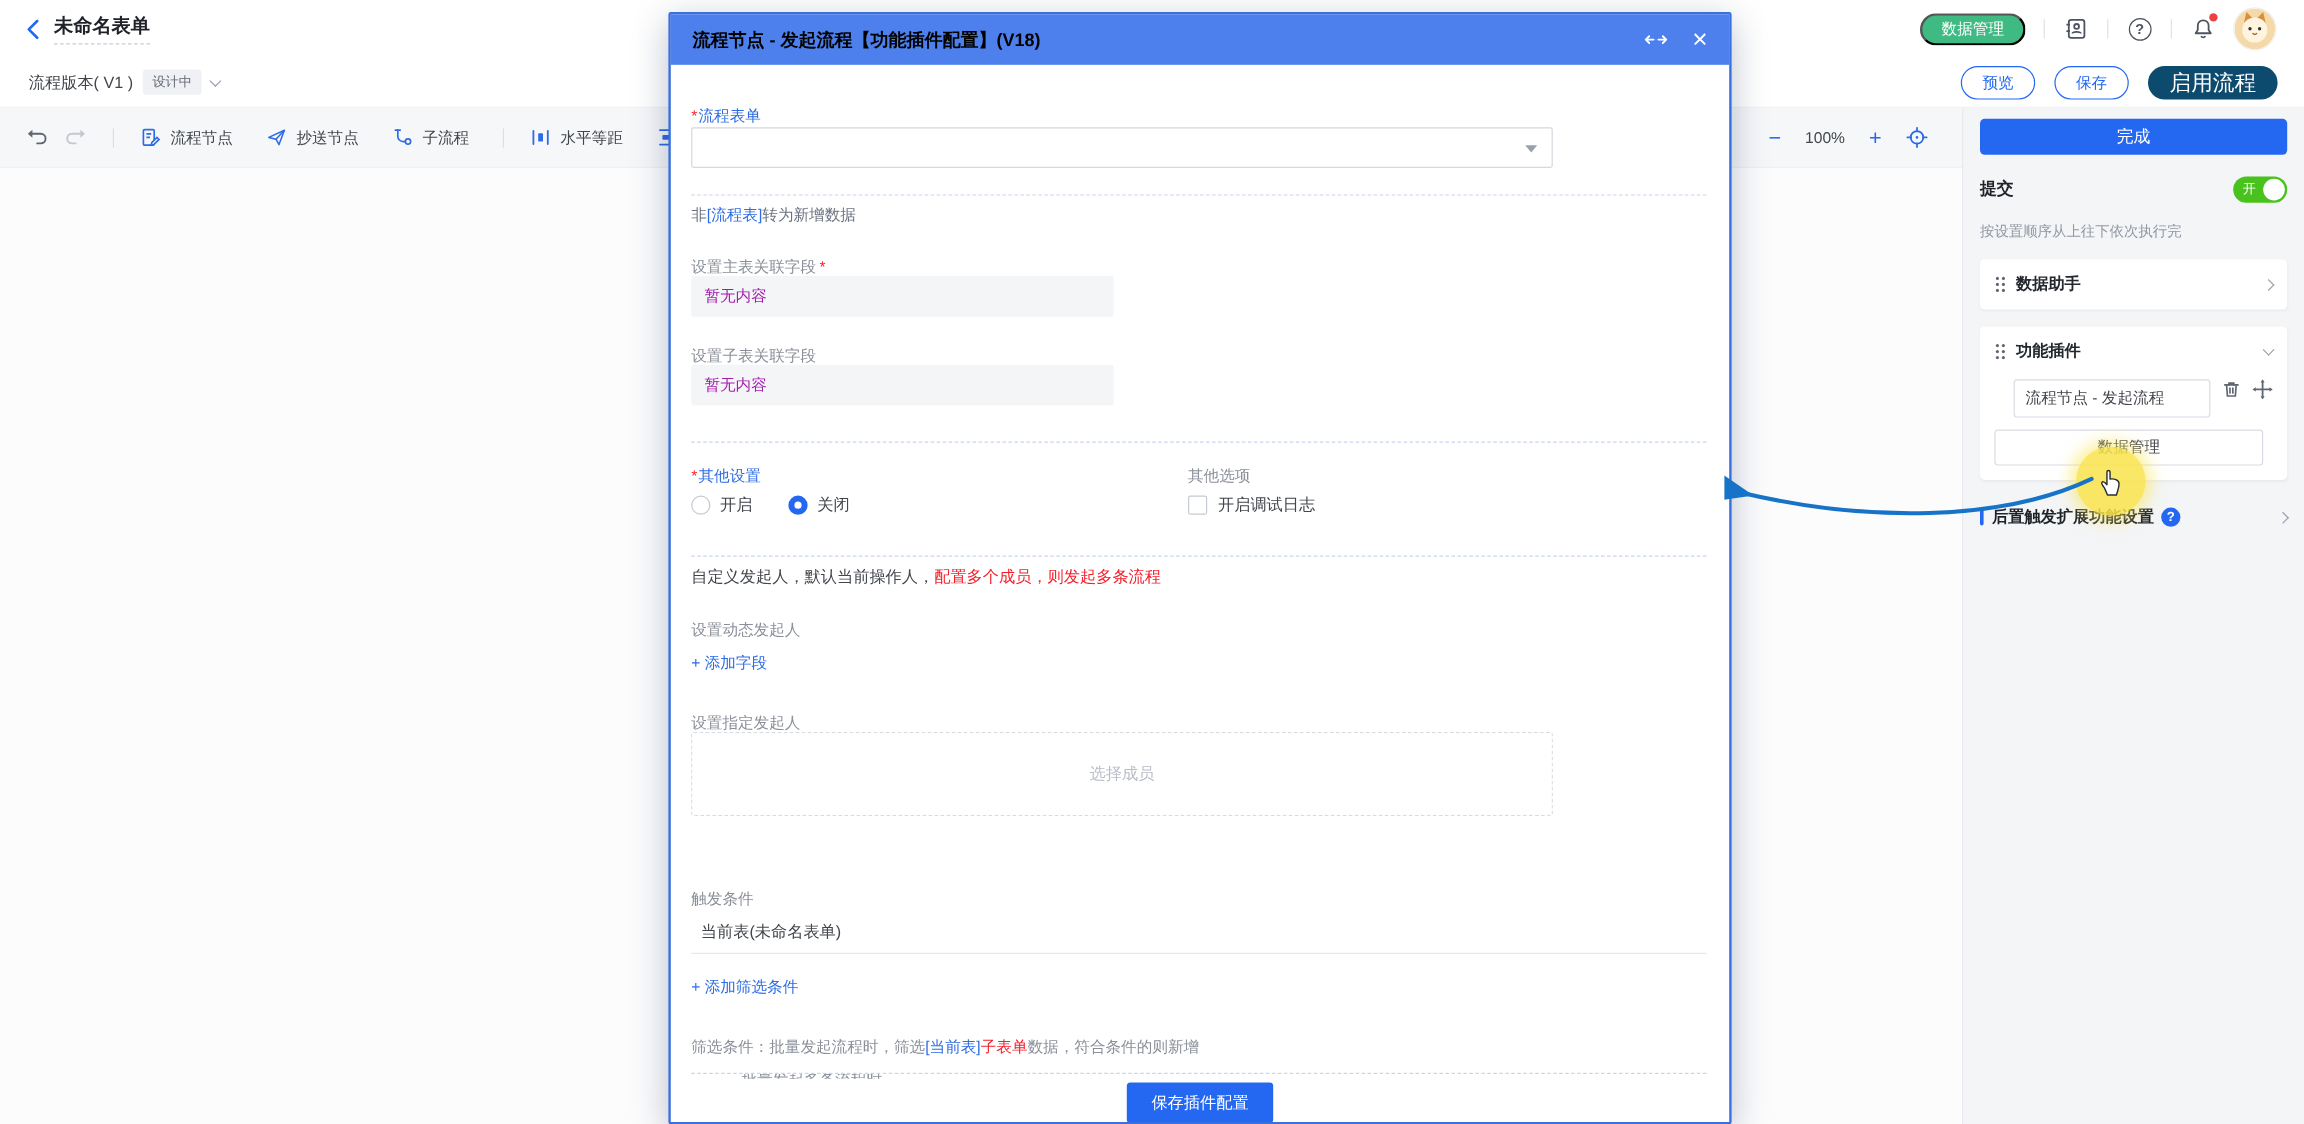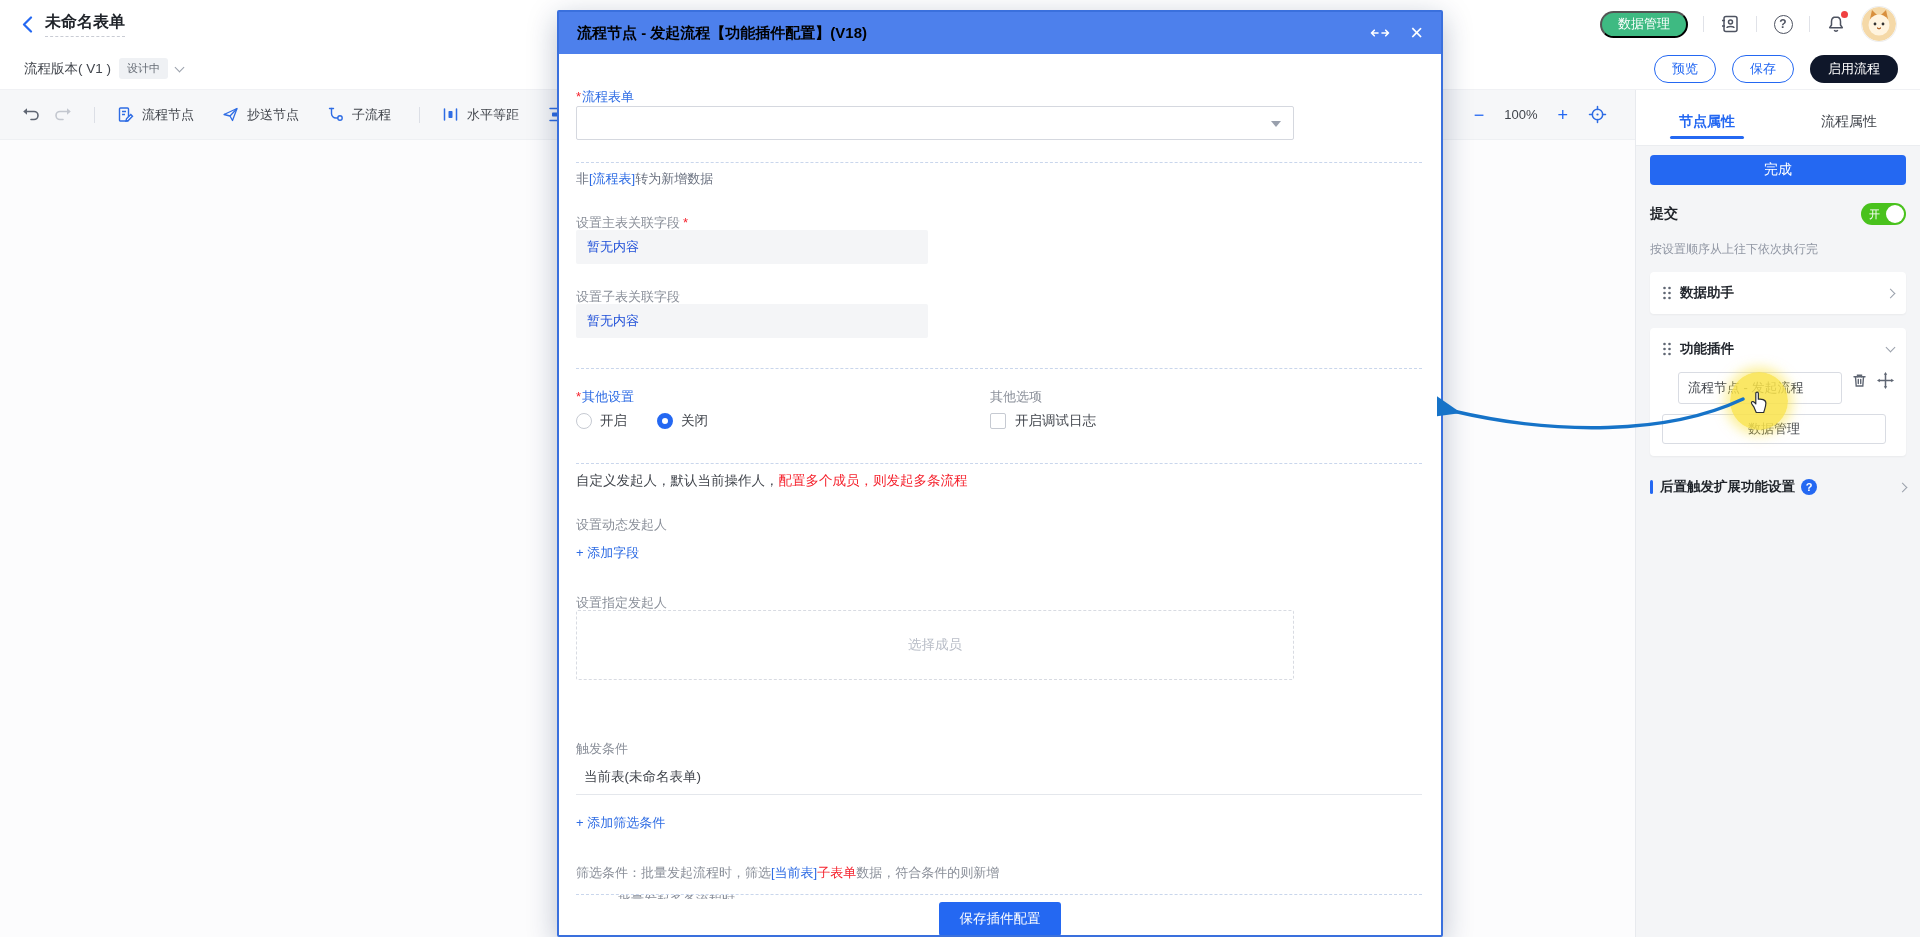--- a/index.html
+++ b/index.html
@@ -18,21 +18,21 @@
   .bell-wrap { position:relative; }
   .bell-dot { position:absolute; top:-2px; right:-1px; width:7px; height:7px; border-radius:50%; background:#f04141; }
   .avatar { width:34px; height:34px; border-radius:50%; overflow:hidden; cursor:pointer; box-shadow:0 0 0 1px #eee; }
 
   
   .versionbar { position:absolute; top:48px; left:0; right:0; height:42px; background:#fff; display:flex; align-items:center; padding:0 22px 0 24px; z-index:5; border-bottom:1px solid #f0f1f4; }
   .ver-label { font-size:13.5px; color:#41454c; }
   .badge { margin-left:8px; background:#eff1f4; color:#646a73; font-size:11px; padding:3px 8px; border-radius:3px; }
   .vb-right { margin-left:auto; display:flex; align-items:center; gap:16px; }
   .btn-outline { min-width:62px; height:28px; border:1px solid #2468f2; color:#2468f2; background:#fff; border-radius:14px; font-size:13px; padding:0 16px; display:flex; align-items:center; justify-content:center; cursor:pointer; }
-  .btn-solid { height:28px; background:#0f172a; color:#fff; border:none; border-radius:14px; font-size:13px; padding:0 18px; display:flex; align-items:center; justify-content:center; cursor:pointer; }
+  .btn-solid { height:28px; background:#0c4a6e; color:#fff; border:none; border-radius:14px; font-size:18px; padding:0 18px; display:flex; align-items:center; justify-content:center; cursor:pointer; }
 
   .chev { display:inline-block; width:7px; height:7px; border-right:1.6px solid #9aa0ab; border-bottom:1.6px solid #9aa0ab; }
   .chev.down  { transform:rotate(45deg); margin-left:8px; margin-top:-3px; }
   .chev.right { transform:rotate(-45deg); }
 
   
   .toolbar { position:absolute; top:90px; left:0; width:1635px; height:50px; background:#f6f7f9; border-bottom:1px solid #eef0f3; display:flex; align-items:center; padding-left:22px; }
   .canvas  { position:absolute; top:140px; left:0; width:1635px; bottom:0; background:#fcfcfd; }
   .tgroup { display:flex; align-items:center; gap:8px; margin-right:28px; cursor:pointer; }
   .tlabel { font-size:13px; color:#41454c; white-space:nowrap; }
@@ -78,21 +78,21 @@
   .m-close { color:#fff; font-size:22px; line-height:1; cursor:pointer; }
   .m-body { position:absolute; top:42px; left:0; right:0; bottom:0; overflow:hidden; }
   .m-abs { position:absolute; left:17px; }
   .lbl-blue { color:#2e6ce4; font-size:13px; }
   .lbl-gray { color:#8a8f99; font-size:13px; }
   .req { color:#f5222d; margin-right:1px; }
   .req-after { color:#f5222d; margin-left:3px; }
   .m-select { width:718px; height:34px; border:1px solid #d5d8df; border-radius:2px; background:#fff; position:relative; cursor:pointer; }
   .caret { position:absolute; right:12px; top:14px; width:0; height:0; border-left:5px solid transparent; border-right:5px solid transparent; border-top:6px solid #99a0ad; }
   .dashed { width:846px; border-top:1px dashed #c9d6ec; }
-  .gray-input { width:352px; height:34px; background:#f4f5f7; border-radius:2px; color:#1d4ed8; font-size:13px; display:flex; align-items:center; padding:0 11px;text-align:right; }
+  .gray-input { width:352px; height:34px; background:#f4f5f7; border-radius:2px; color:#a21caf; font-size:13px; display:flex; align-items:center; padding:0 11px;text-align:right; }
   .radio-row { display:flex; align-items:center; gap:30px; }
   .radio-item { display:flex; align-items:center; gap:8px; cursor:pointer; }
   .radio { width:16px; height:16px; border-radius:50%; border:1.5px solid #c6cad2; background:#fff; }
   .radio.sel { border:5px solid #2468f2; }
   .radio-txt { font-size:13.5px; color:#41454c; }
   .cb-row { display:flex; align-items:center; gap:9px; cursor:pointer; }
   .checkbox { width:16px; height:16px; border:1.5px solid #c6cad2; border-radius:2px; background:#fff; }
   .txt-dark { color:#41454c; font-size:13.5px; }
   .txt-red { color:#f5222d; }
   .link-blue { color:#2e6ce4; font-size:13px; cursor:pointer; }
@@ -242,24 +242,20 @@
           <circle cx="9.5" cy="9.5" r="5.2"></circle>
             <path d="M9.5 1.5v3 M9.5 14.5v3 M1.5 9.5h3 M14.5 9.5h3"></path>
             <circle cx="9.5" cy="9.5" r="1.1" fill="#2e6ce4" stroke="none"></circle>
         </svg>
       </span>
     </div>
   </div>
   <div class="canvas"></div>
 
   <div class="rpanel">
-    <div class="rtabs">
-      <div class="rtab active">节点属性</div>
-      <div class="rtab">流程属性</div>
-    </div>
     <div class="rbody">
       <button class="btn-done">完成</button>
 
       <div class="submit-row">
         <span class="submit-label">提交</span>
         <span class="toggle">
           <span class="t-txt">开</span>
           <span class="t-knob"></span>
         </span>
       </div>

